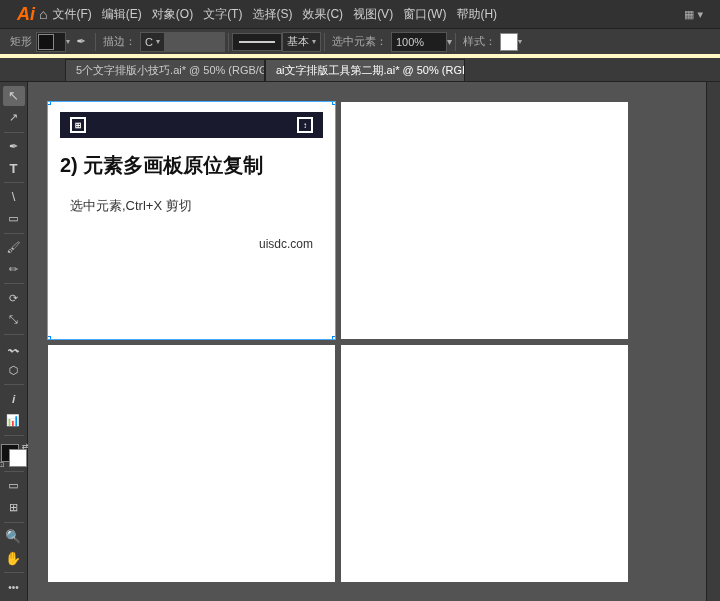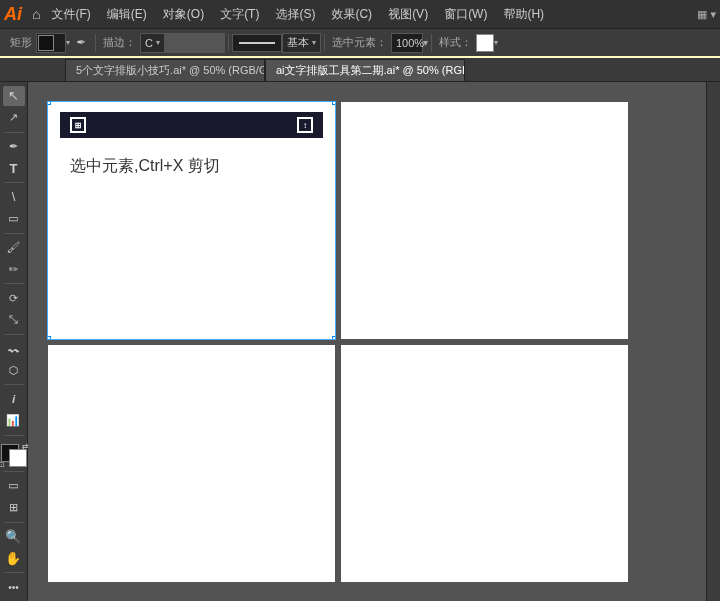--- a/index.html
+++ b/index.html
@@ -11,22 +11,21 @@
       background: #535353;
       font-size: 12px;
     }
 
     
     #title-bar {
       height: 28px;
       background: #323232;
       display: flex;
       align-items: center;
-      padding: 0 4px;
-      gap: 6px;
+      padding: 0 17px;
       color: #ccc;
       font-size: 13px;
       text-align: right;
     }
     #app-logo {
       color: #ff6a00;
       font-style: italic;
       font-weight: bold;
       font-size: 18px;
       margin-right: 4px;
@@ -40,21 +39,21 @@
 
     
     #toolbar {
       height: 30px;
       background: #3c3c3c;
       display: flex;
       align-items: center;
       padding: 0 6px;
       gap: 0;
       border-top: 1px solid #222;
-      border-bottom: 2px solid #fef9c3;
+      border-bottom: 4px solid #fef9c3;
     }
     .toolbar-label {
       color: #aaa;
       font-size: 11px;
       padding: 0 4px;
     }
     .toolbar-box {
       background: #1e1e1e;
       border: 1px solid #555;
       height: 20px;
@@ -271,21 +270,21 @@
     }
 
     .main-heading {
       font-size: 20px;
       font-weight: bold;
       color: #111;
       margin-bottom: 16px;
       line-height: 1.3;
     }
     .sub-text {
-      font-size: 16px;
+      font-size: 13px;
       color: #333;
       line-height: 1.8;
       margin-left: 10px;
     }
     .website-label {
       text-align: right;
       font-size: 12px;
       color: #333;
       margin-top: 20px;
       padding-right: 10px;
@@ -352,21 +351,21 @@
     <div class="stroke-line"></div>
   </div>
   <div class="toolbar-dropdown">
     <span>基本</span>
     <span class="small-arrow">▾</span>
   </div>
 
   <div class="toolbar-sep"></div>
 
   <div class="toolbar-label">选中元素：</div>
-  <div class="toolbar-box" style="width:32px;">100%</div>
+  <div class="toolbar-box" style="width:56px;">100%</div>
   <span style="color:#aaa;font-size:10px;">▾</span>
 
   <div class="toolbar-sep"></div>
 
   <div class="toolbar-label">样式：</div>
   <div class="color-swatch-small"></div>
   <span class="small-arrow">▾</span>
 </div>
 
 <div id="tabs-bar">
@@ -429,21 +428,23 @@
         <div class="selection-handle" style="top:-3px;left:-3px;"></div>
         <div class="selection-handle" style="top:-3px;right:-3px;"></div>
         <div class="selection-handle" style="bottom:-3px;left:-3px;"></div>
         <div class="selection-handle" style="bottom:-3px;right:-3px;"></div>
 
         <div class="artboard-content">
           <div class="title-banner">
             <div class="title-banner-icon">⊞</div>
             <div class="title-banner-icon">↕</div>
           </div>
+          <div class="main-heading">2) 元素多画板原位复制</div>
           <div class="sub-text">选中元素,Ctrl+X 剪切</div>
+          <div class="website-label">uisdc.com</div>
         </div>
       </div>
 
       <div class="artboard"></div>
 
       <div class="artboard"></div>
 
       <div class="artboard"></div>
     </div>
   </div>

